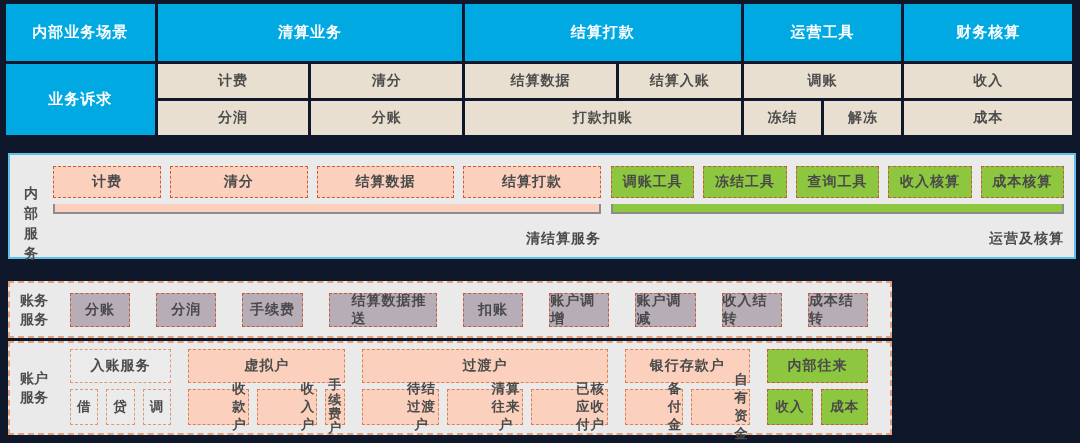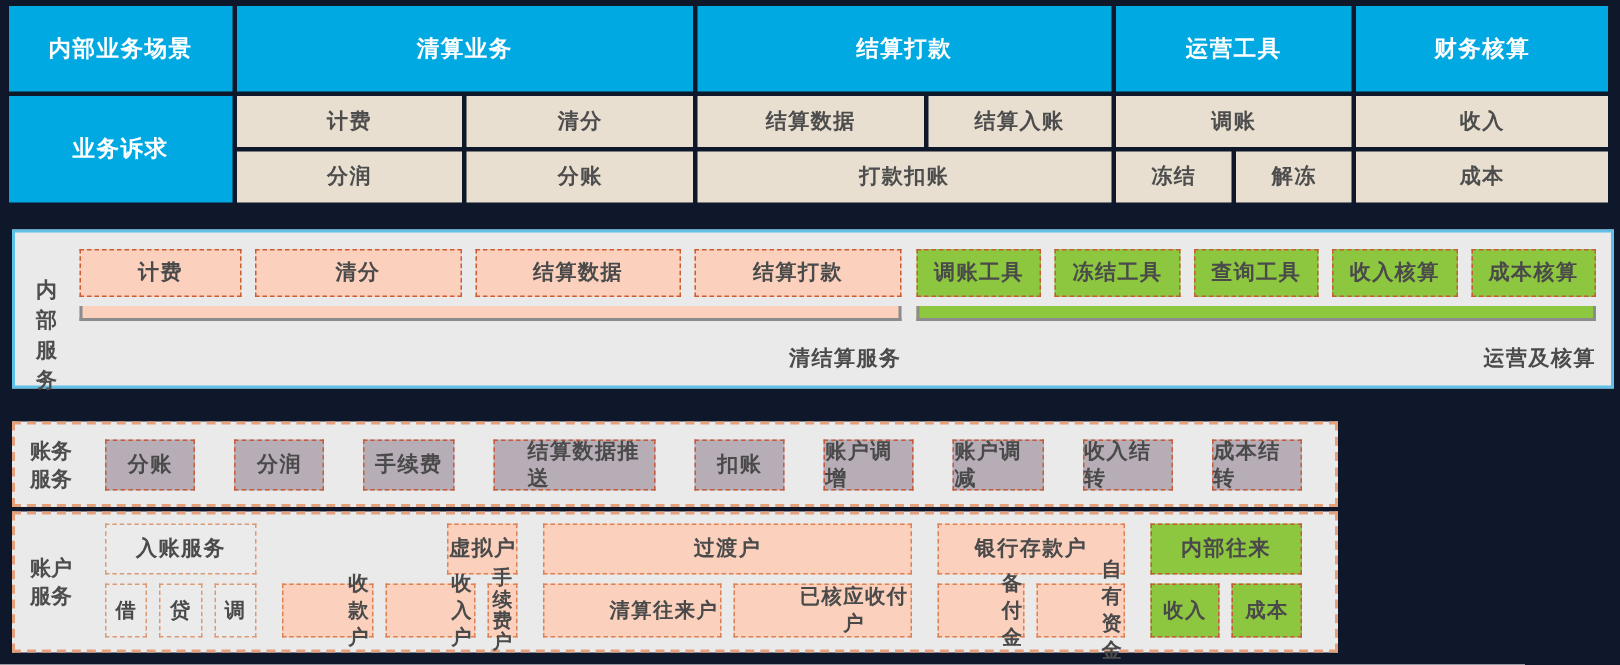--- a/index.html
+++ b/index.html
@@ -55,21 +55,21 @@
   .h-label{width:34px;margin:0 10px 0 10px;font-size:14px;font-weight:bold;color:#4d4d4d;
     word-break:break-all;line-height:19px;align-self:center;}
   .ledger-row{flex:1;display:flex;gap:26px;padding:0 22px 0 6px;}
   .gbox{height:34px;display:flex;align-items:center;justify-content:center;flex:1;
     background:#b7adb7;border:1px dashed #c75b39;font-size:14px;font-weight:600;color:#4a4a4a;
     letter-spacing:1px;box-sizing:border-box;}
   .gbox.wide{flex:1.45;padding-left:22px;}
 
   .account-content{flex:1;display:flex;gap:17px;padding:6px 22px 0 6px;}
   .acct-group{display:flex;flex-direction:column;}
-  .g1{flex:127;}.g2{flex:197;align-items:flex-end;}.g3{flex:308;}.g4{flex:151;}.g5{flex:127;}
+  .g1{flex:127;}.g2{flex:197;}.g3{flex:308;}.g4{flex:151;}.g5{flex:127;}
   .hdr{height:34px;display:flex;align-items:center;justify-content:center;
     font-size:14px;font-weight:600;color:#4a4a4a;letter-spacing:1px;box-sizing:border-box;}
   .hdr.gray{background:#ebebeb;border:1px dashed #dc9a74;}
   .hdr.pink{background:#fbd1be;border:1px dashed #dc8155;}
   .hdr.green{background:#8dc63f;border:1px dashed #c75b39;text-align:center;}
   .sub-row{display:flex;gap:8px;margin-top:6px;}
   .sbox{height:36px;flex:1;display:flex;align-items:center;justify-content:center;
     font-size:13.5px;font-weight:600;color:#4a4a4a;letter-spacing:1px;box-sizing:border-box;text-align:center;}
   .sbox.gray{background:#ebebeb;border:1px dashed #dc9a74;}
   .sbox.pink{background:#fbd1be;border:1px dashed #dc8155;padding-left:42px;}
@@ -166,20 +166,21 @@
         <div class="sub-row">
           <div class="sbox pink">收款户</div>
           <div class="sbox pink">收入户</div>
           <div class="sbox pink twoline">手续费户</div>
         </div>
       </div>
 
       <div class="acct-group g3">
         <div class="hdr pink">过渡户</div>
         <div class="sub-row">
+          <div class="sbox pink">待结过渡户</div>
           <div class="sbox pink">清算往来户</div>
           <div class="sbox pink">已核应收付户</div>
         </div>
       </div>
 
       <div class="acct-group g4">
         <div class="hdr pink">银行存款户</div>
         <div class="sub-row">
           <div class="sbox pink">备付金</div>
           <div class="sbox pink">自有资金</div>

